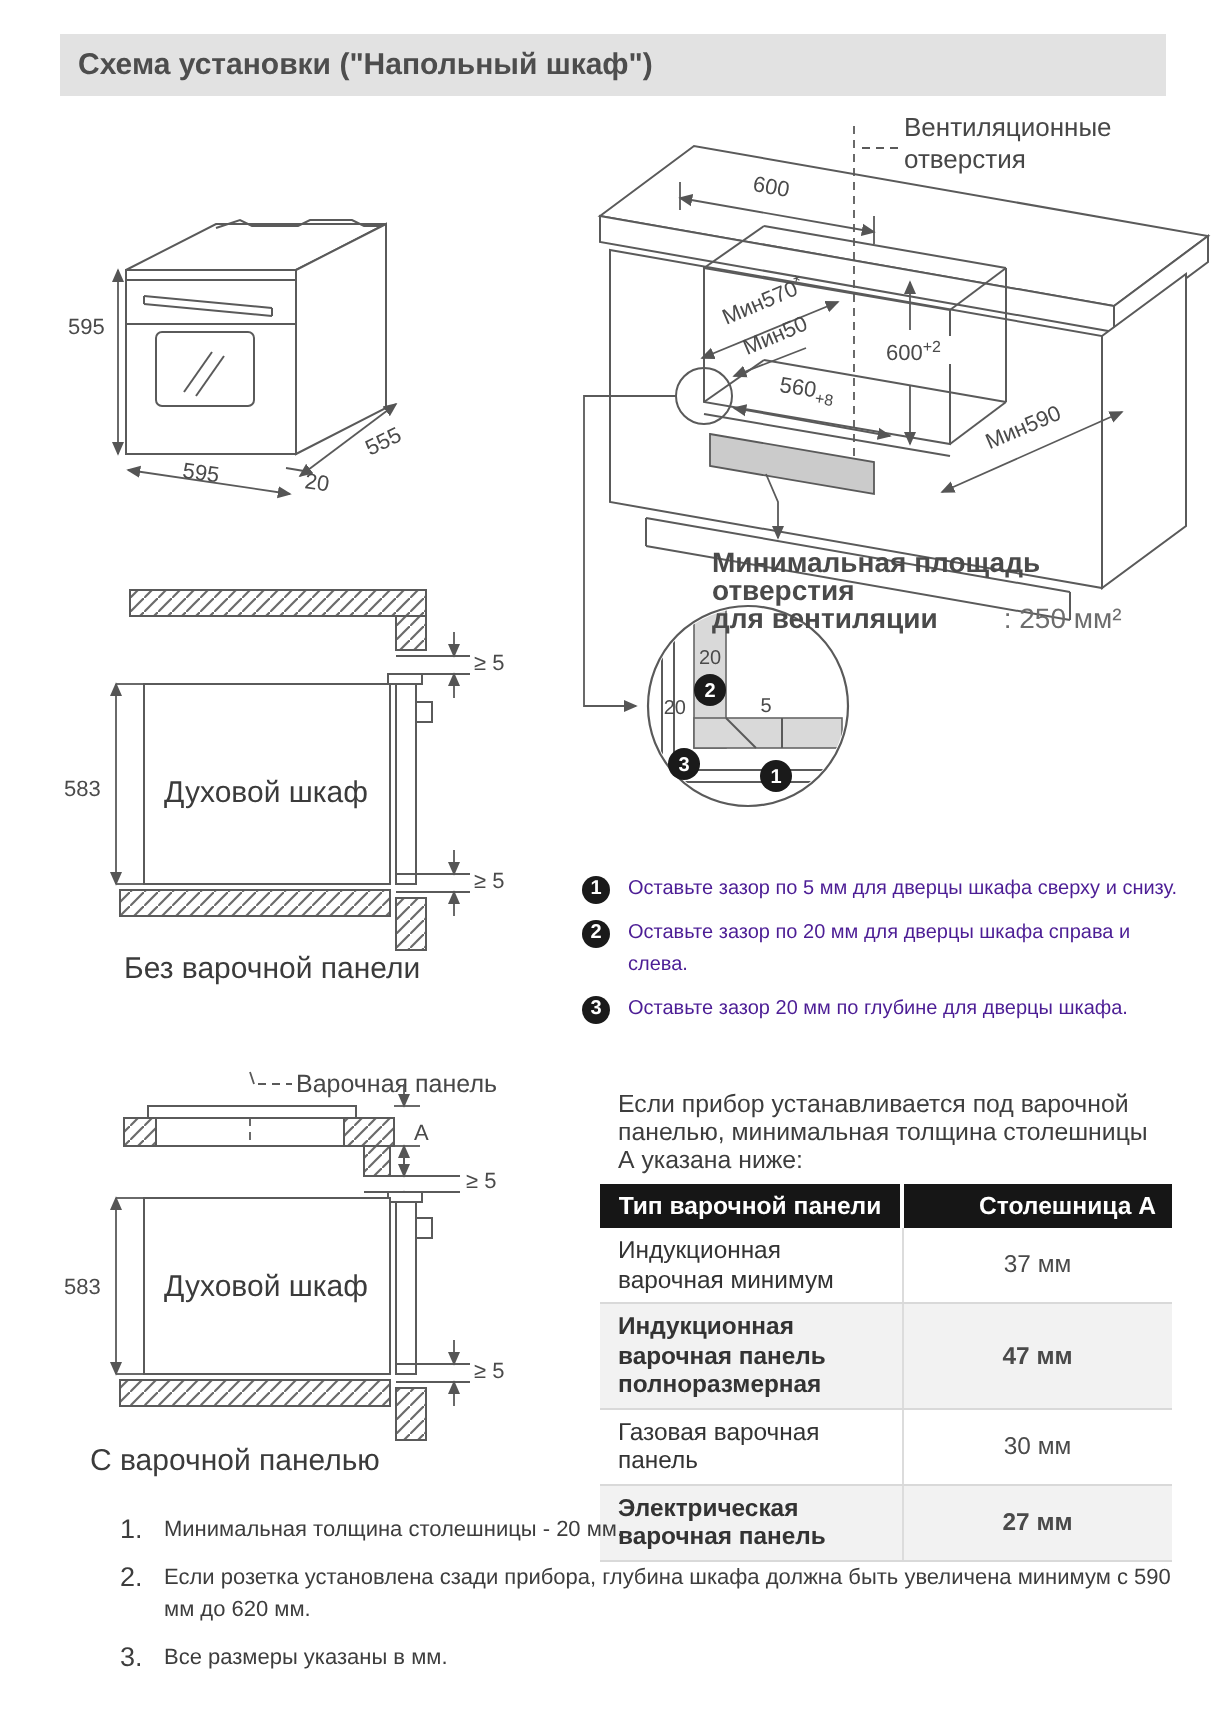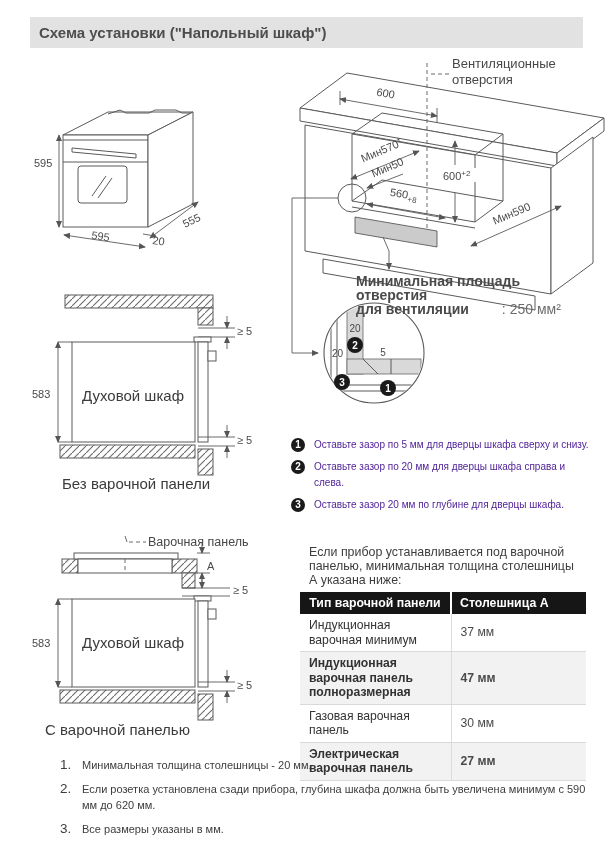--- a/index.html
+++ b/index.html
@@ -16,24 +16,24 @@
   .notes{left:291px;top:437px;width:302px;z-index:3;}
   .note{display:flex;margin-bottom:6px;}
   .note .badge{width:14px;height:14px;border-radius:50%;background:#1a1a1a;color:#fff;
     font-size:10px;font-weight:bold;line-height:14px;text-align:center;flex-shrink:0;
     margin-right:9px;margin-top:1px;}
   .note .txt{font-size:10px;line-height:16px;color:#4c1d95;}
   .hob-para{left:309px;top:546px;width:274px;font-size:12.4px;line-height:13.8px;color:#3d3d3d;z-index:3;}
   table.hobs{left:300px;top:592px;width:286px;border-collapse:collapse;table-layout:fixed;z-index:3;position:absolute;}
   table.hobs th{background:#161616;color:#ffffff;font-size:12.3px;font-weight:bold;
     padding:4px 8px;text-align:center;}
-  table.hobs th.val{width:118px;text-align:left;border-left:2px solid #ffffff;}
+  table.hobs th.val{width:118px;text-align:right;border-left:2px solid #ffffff;}
   table.hobs td{font-size:12.2px;color:#333333;padding:4px 9px;line-height:14.5px;
     border-bottom:1px solid #d9d9d9;}
-  table.hobs td.val{text-align:left;border-left:1px solid #dcdcdc;color:#4a4a4a;}
+  table.hobs td.val{text-align:center;border-left:1px solid #dcdcdc;color:#4a4a4a;}
   table.hobs tr.alt td{background:#f2f2f2;font-weight:bold;}
   .footnotes{left:60px;top:757px;width:528px;z-index:3;}
   .fnote{display:flex;margin-bottom:7px;}
   .fnote .num{width:22px;flex-shrink:0;font-size:13.5px;line-height:16.5px;color:#3d3d3d;}
   .fnote .txt{font-size:11px;line-height:16.5px;color:#3d3d3d;}
   svg{overflow:visible;}
   svg text{font-family:"Liberation Sans","DejaVu Sans",sans-serif;fill:#4a4a4a;}
   .dim{font-size:11px;}
   .dim-sm{font-size:10px;}
   .lbl{font-size:15px;fill:#3b3b3b;}

